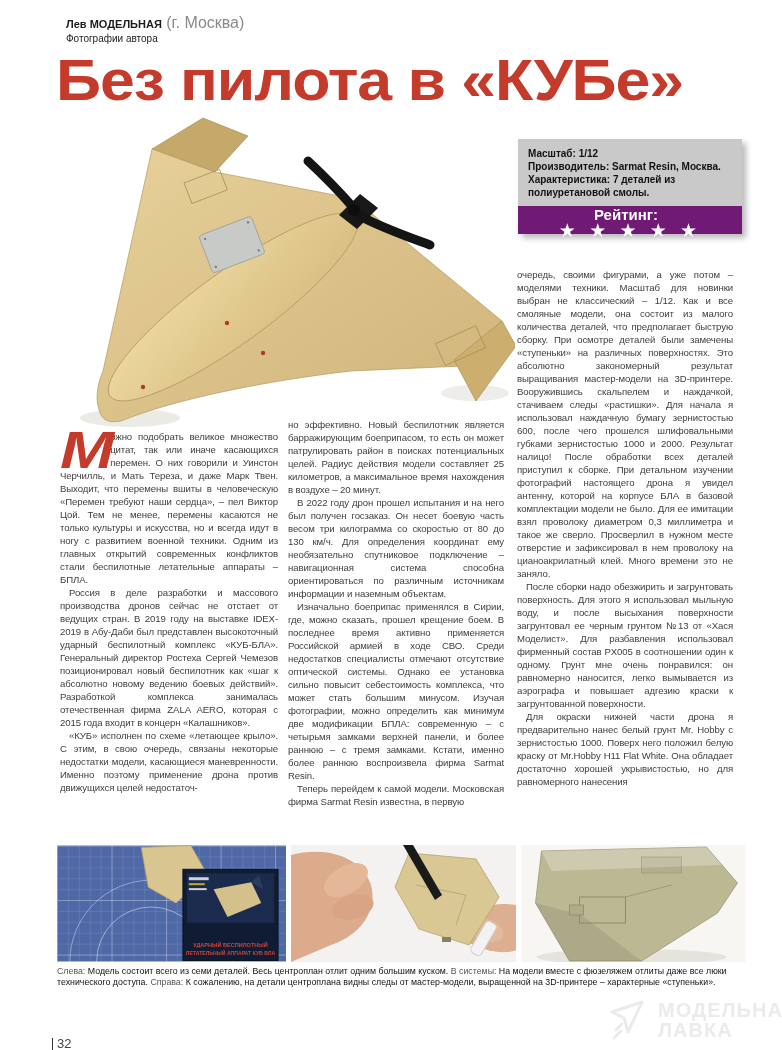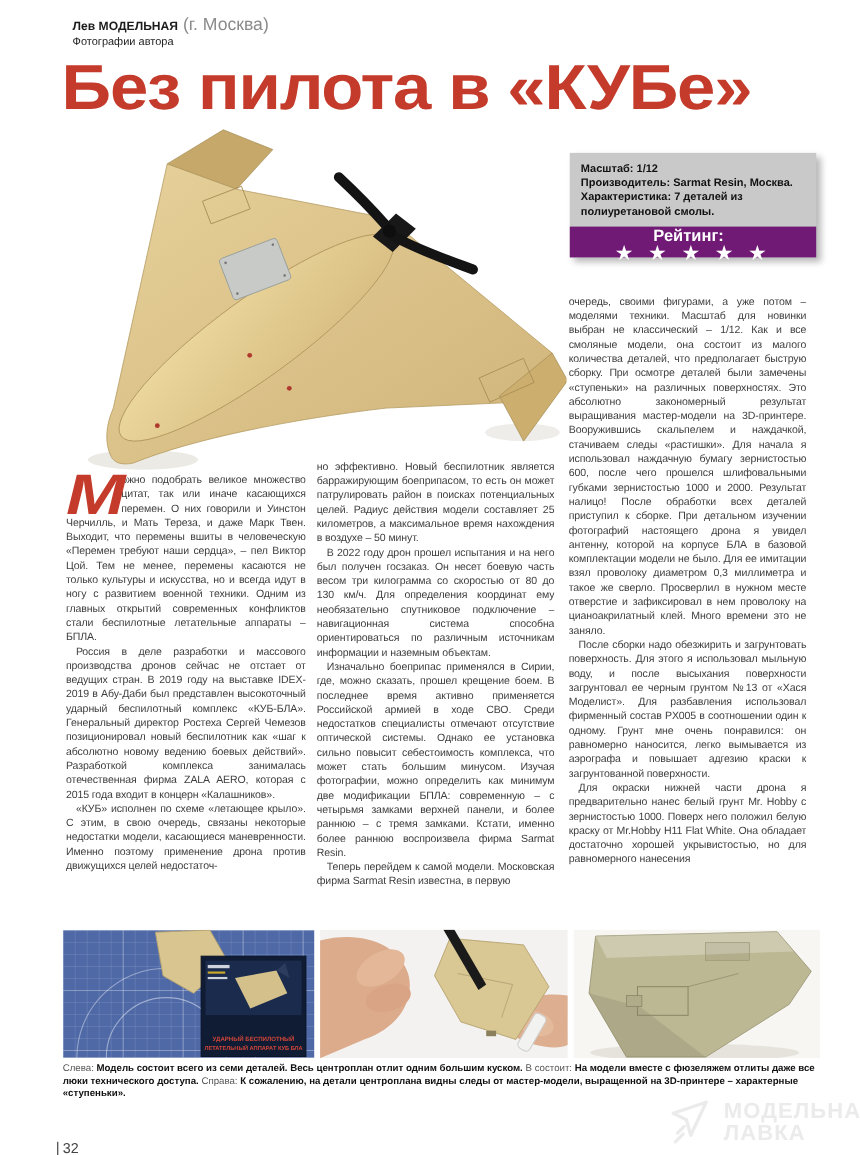--- a/index.html
+++ b/index.html
@@ -34,21 +34,21 @@
   .col3{left:517px;top:268px;width:216px;height:575px;}
   .dropcap{float:left;color:#c43b2b;font-weight:bold;font-style:italic;
            font-size:52px;line-height:36px;height:36px;margin:2px 7px 0 0;
            transform:scaleX(1.25);transform-origin:left center;display:block;}
   
   .photo-row{position:absolute;left:57px;top:845px;width:689px;height:117px;display:flex;gap:4px;}
   .photo-row .ph{height:117px;overflow:hidden;}
   
   .caption{position:absolute;left:57px;top:966px;width:690px;font-size:8.8px;line-height:11px;color:#111;}
   .caption .cap-label{font-weight:normal;color:#555;}
-  .caption .cap-bold{font-weight:bold;color:#111;}
+  .caption .cap-bold{font-weight:normal;color:#111;}
   
   .pagemark{position:absolute;left:50px;top:1001px;width:130px;height:40px;margin-top:35px;}
   .pagemark .vrule{position:absolute;left:2px;top:2px;width:1px;height:26px;background:#333;}
   .pagemark .num{position:absolute;left:7px;top:0px;font-size:13px;color:#444;}
   .pagemark .hrule{position:absolute;left:2px;top:17px;width:48px;height:1px;background:#333;}
   .pagemark .mag{position:absolute;left:26px;top:21px;font-size:6.5px;color:#333;}
   .watermark{position:absolute;left:606px;top:998px;display:flex;align-items:center;gap:8px;color:#ebebeb;}
   .watermark .wm-text{font-weight:bold;font-size:20px;line-height:20px;letter-spacing:1px;}
 </style>
 </head>
@@ -118,21 +118,21 @@
       <span class="rstars">★ ★ ★ ★ ★</span>
     </div>
   </aside>
 
   <div class="col col1">
     <p><span class="dropcap">М</span><span>ожно подобрать великое множество цитат, так или иначе касающихся перемен. О них говорили и Уинстон Черчилль, и Мать Тереза, и даже Марк Твен. Выходит, что перемены вшиты в человеческую «Перемен требуют наши сердца», – пел Виктор Цой. Тем не менее, перемены касаются не только культуры и искусства, но и всегда идут в ногу с развитием военной техники. Одним из главных открытий современных конфликтов стали беспилотные летательные аппараты – БПЛА.</span></p>
     <p class="ind">Россия в деле разработки и массового производства дронов сейчас не отстает от ведущих стран. В 2019 году на выставке IDEX-2019 в Абу-Даби был представлен высокоточный ударный беспилотный комплекс «КУБ-БЛА». Генеральный директор Ростеха Сергей Чемезов позиционировал новый беспилотник как «шаг к абсолютно новому ведению боевых действий». Разработкой комплекса занималась отечественная фирма ZALA AERO, которая с 2015 года входит в концерн «Калашников».</p>
     <p class="ind">«КУБ» исполнен по схеме «летающее крыло». С этим, в свою очередь, связаны некоторые недостатки модели, касающиеся маневренности. Именно поэтому применение дрона против движущихся целей недостаточ-</p>
   </div>
   <div class="col col2">
-    <p>но эффективно. Новый беспилотник является барражирующим боеприпасом, то есть он может патрулировать район в поисках потенциальных целей. Радиус действия модели составляет 25 километров, а максимальное время нахождения в воздухе – 50 минут.</p>
+    <p>но эффективно. Новый беспилотник является барражирующим боеприпасом, то есть он может патрулировать район в поисках потенциальных целей. Радиус действия модели составляет 25 километров, а максимальное время нахождения в воздухе – 20 минут.</p>
     <p class="ind">В 2022 году дрон прошел испытания и на него был получен госзаказ. Он несет боевую часть весом три килограмма со скоростью от 80 до 130 км/ч. Для определения координат ему необязательно спутниковое подключение – навигационная система способна ориентироваться по различным источникам информации и наземным объектам.</p>
     <p class="ind">Изначально боеприпас применялся в Сирии, где, можно сказать, прошел крещение боем. В последнее время активно применяется Российской армией в ходе СВО. Среди недостатков специалисты отмечают отсутствие оптической системы. Однако ее установка сильно повысит себестоимость комплекса, что может стать большим минусом. Изучая фотографии, можно определить как минимум две модификации БПЛА: современную – с четырьмя замками верхней панели, и более раннюю – с тремя замками. Кстати, именно более раннюю воспроизвела фирма Sarmat Resin.</p>
     <p class="ind">Теперь перейдем к самой модели. Московская фирма Sarmat Resin известна, в первую</p>
   </div>
   <div class="col col3">
     <p>очередь, своими фигурами, а уже потом – моделями техники. Масштаб для новинки выбран не классический – 1/12. Как и все смоляные модели, она состоит из малого количества деталей, что предполагает быструю сборку. При осмотре деталей были замечены «ступеньки» на различных поверхностях. Это абсолютно закономерный результат выращивания мастер-модели на 3D-принтере. Вооружившись скальпелем и наждачкой, стачиваем следы «растишки». Для начала я использовал наждачную бумагу зернистостью 600, после чего прошелся шлифовальными губками зернистостью 1000 и 2000. Результат налицо! После обработки всех деталей приступил к сборке. При детальном изучении фотографий настоящего дрона я увидел антенну, которой на корпусе БЛА в базовой комплектации модели не было. Для ее имитации взял проволоку диаметром 0,3 миллиметра и такое же сверло. Просверлил в нужном месте отверстие и зафиксировал в нем проволоку на цианоакрилатный клей. Много времени это не заняло.</p>
     <p class="ind">После сборки надо обезжирить и загрунтовать поверхность. Для этого я использовал мыльную воду, и после высыхания поверхности загрунтовал ее черным грунтом №13 от «Хася Моделист». Для разбавления использовал фирменный состав PX005 в соотношении один к одному. Грунт мне очень понравился: он равномерно наносится, легко вымывается из аэрографа и повышает адгезию краски к загрунтованной поверхности.</p>
     <p class="ind">Для окраски нижней части дрона я предварительно нанес белый грунт Mr. Hobby с зернистостью 1000. Поверх него положил белую краску от Mr.Hobby H11 Flat White. Она обладает достаточно хорошей укрывистостью, но для равномерного нанесения</p>
   </div>
 
@@ -196,21 +196,21 @@
         <rect x="48" y="60" width="14" height="10" fill="#b0ab88" stroke="#8a8465" stroke-width="0.7"></rect>
         <path d="M104,52 L150,40" stroke="#8a8465" stroke-width="0.6"></path>
         <rect x="120" y="12" width="40" height="16" fill="rgba(0,0,0,0.05)" stroke="#9a9372" stroke-width="0.6"></rect>
       </svg>
     </div>
   </div>
 
   <div class="caption">
     <span class="cap-label">Слева:</span>
     <span class="cap-bold">Модель состоит всего из семи деталей. Весь центроплан отлит одним большим куском.</span>
-    <span class="cap-label">В состоит:</span>
+    <span class="cap-label">В системы:</span>
     <span class="cap-bold">На модели вместе с фюзеляжем отлиты даже все люки технического доступа.</span>
     <span class="cap-label">Справа:</span>
     <span class="cap-bold">К сожалению, на детали центроплана видны следы от мастер-модели, выращенной на 3D-принтере – характерные «ступеньки».</span>
   </div>
 
   <div class="pagemark">
     <div class="vrule"></div>
     <div class="num">32</div>
     <div class="hrule"></div>
     <div class="mag">М-Хобби 11/2025</div>

